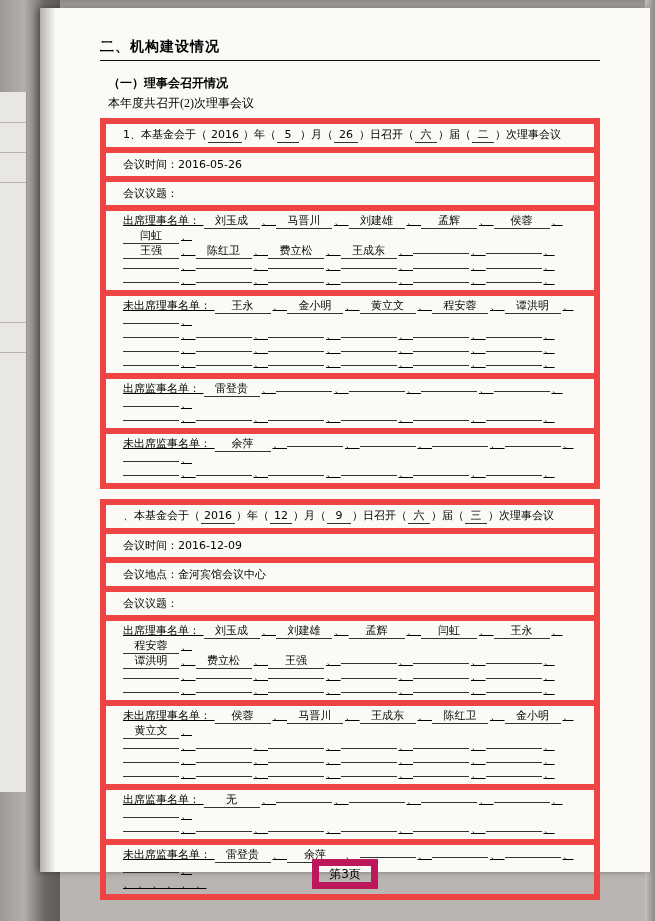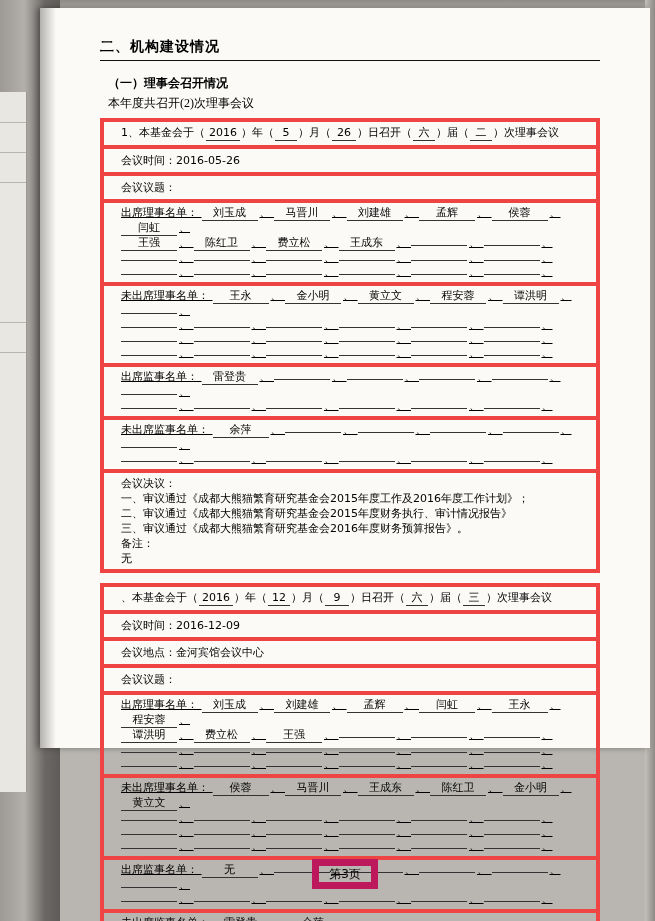--- a/index.html
+++ b/index.html
@@ -41,21 +41,21 @@
   }
   .bg-right {
     position: absolute;
     right: 0; top: 0; width: 10px; height: 921px;
     background: linear-gradient(270deg, #8d8a86 0%, #c4c1bc 100%);
   }
   
   .sheet {
     position: absolute;
     left: 40px; top: 8px;
-    width: 610px; height: 740px;
+    width: 610px; height: 864px;
     background: #fbfaf7;
     box-shadow: -3px 0 6px rgba(0,0,0,0.35);
   }
   .sheet::before {
     
     content: "";
     position: absolute; left: 0; top: 0; width: 16px; height: 100%;
     background: linear-gradient(90deg, rgba(120,117,112,0.55), rgba(255,255,255,0));
   }
   .content {
@@ -84,21 +84,21 @@
     font-size: 12px;
     margin: 0 0 6px 8px;
     font-family: Liberation Serif, serif;
   }
   table.form {
     border-collapse: collapse;
     width: 500px;
     table-layout: fixed;
   }
   table.form td {
-    border: 4px solid #ef4444;
+    border: 6px solid #ef4444;
     font-size: 11px;
     padding: 3px 17px;
     vertical-align: middle;
     height: 17px;
     line-height: 14px;
   }
   .blank-line {
     display: inline-block;
     border-bottom: 1px solid #333;
     min-width: 50px;
@@ -257,32 +257,20 @@
             <span class="fill"></span>、
             <span class="fill"></span>、<br>
             <span class="fill"></span>、
             <span class="fill"></span>、
             <span class="fill"></span>、
             <span class="fill"></span>、
             <span class="fill"></span>、
             <span class="fill"></span>、
           </td>
         </tr>
-        <tr>
-          <td colspan="2" class="multiline">
-            <div class="res-list">
-              <div>会议决议：</div>
-              <div>一、审议通过《成都大熊猫繁育研究基金会2015年度工作及2016年度工作计划》；</div>
-              <div>二、审议通过《成都大熊猫繁育研究基金会2015年度财务执行、审计情况报告》</div>
-              <div>三、审议通过《成都大熊猫繁育研究基金会2016年度财务预算报告》。</div>
-              <div>备注：</div>
-              <div>无</div>
-            </div>
-          </td>
-        </tr>
       </tbody>
         </table>
 
       <div style="height:10px"></div>
 
       <table class="form">
         <tbody>
             <tr>
           <td colspan="2" class="header-line">
             <span>、本基金会于（</span><span class="blank-line" style="min-width:34px">2016</span><span>）年（</span><span class="blank-line" style="min-width:22px">12</span><span>）月（</span><span class="blank-line" style="min-width:24px">9</span><span>）日召开（</span><span class="blank-line" style="min-width:22px">六</span><span>）届（</span><span class="blank-line" style="min-width:22px">三</span><span>）次理事会议</span>

